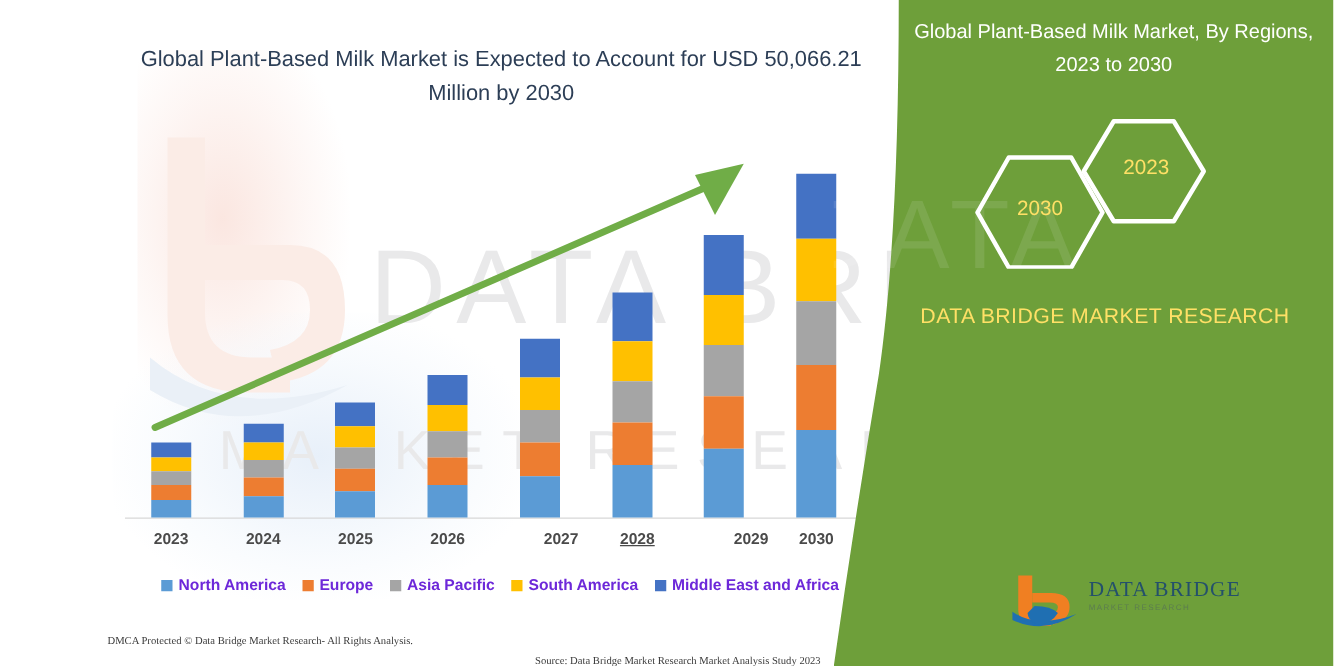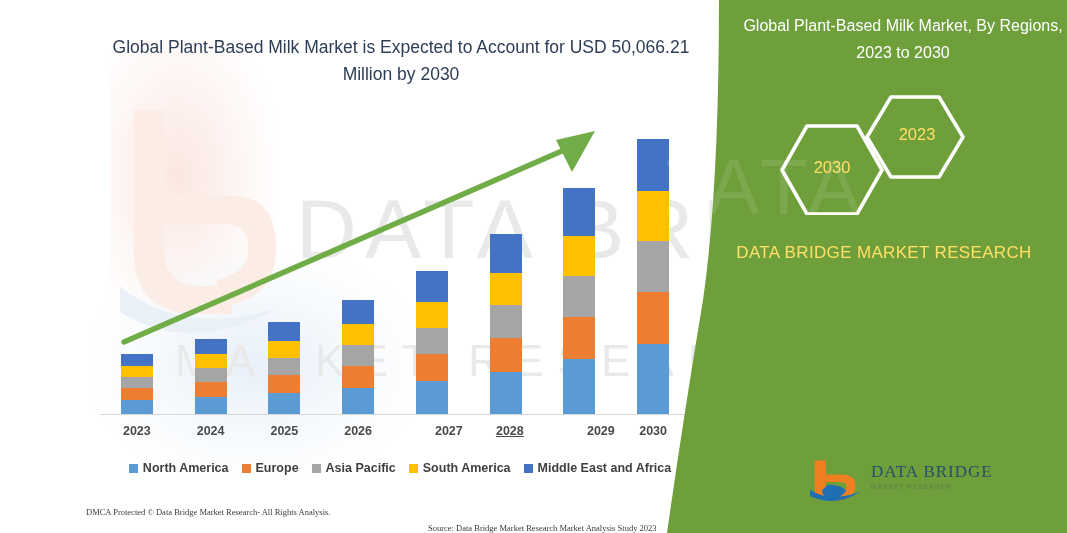--- a/index.html
+++ b/index.html
@@ -122,21 +122,21 @@
     position: absolute;
     left: 100px; top: 461px;
     width: 600px;
     display: flex;
     justify-content: center;
     align-items: center;
     gap: 13px;
   }
   .legend-item {
     display: flex; align-items: center; gap: 5px;
-    font-size: 12.5px; font-weight: bold; color: #404040;
+    font-size: 12.5px; font-weight: bold; color: #6d28d9;
     white-space: nowrap;
   }
   .swatch { width: 9px; height: 9px; display: inline-block; flex: none; }
 
   
   .footer {
     position: absolute;
     left: 0; top: 507px;
     width: 760px;
     height: 20px;
@@ -160,21 +160,21 @@
     position: absolute; right: 0; top: 0;
     width: 400px; height: 533px;
     overflow: hidden;
   }
   .green-shape {
     position: absolute; top: 0; left: 0;
     width: 400px; height: 533px;
   }
   .right-title {
     position: absolute;
-    left: 76px; top: 12px;
+    left: 64px; top: 12px;
     width: 320px;
     text-align: center;
     color: #ffffff;
     font-size: 16px;
     line-height: 27px;
     font-weight: 400;
   }
   .hexes {
     position: absolute;
     left: 80px; top: 95px;

